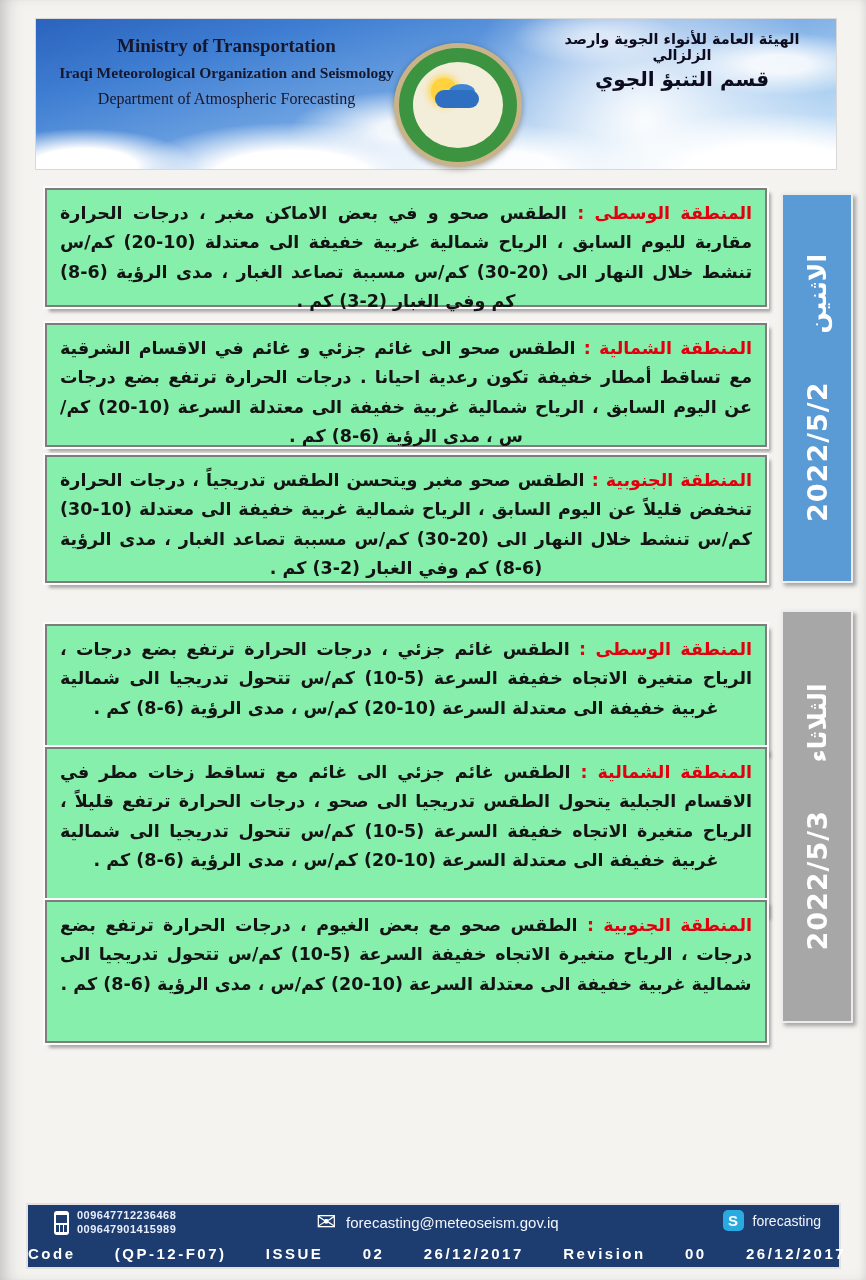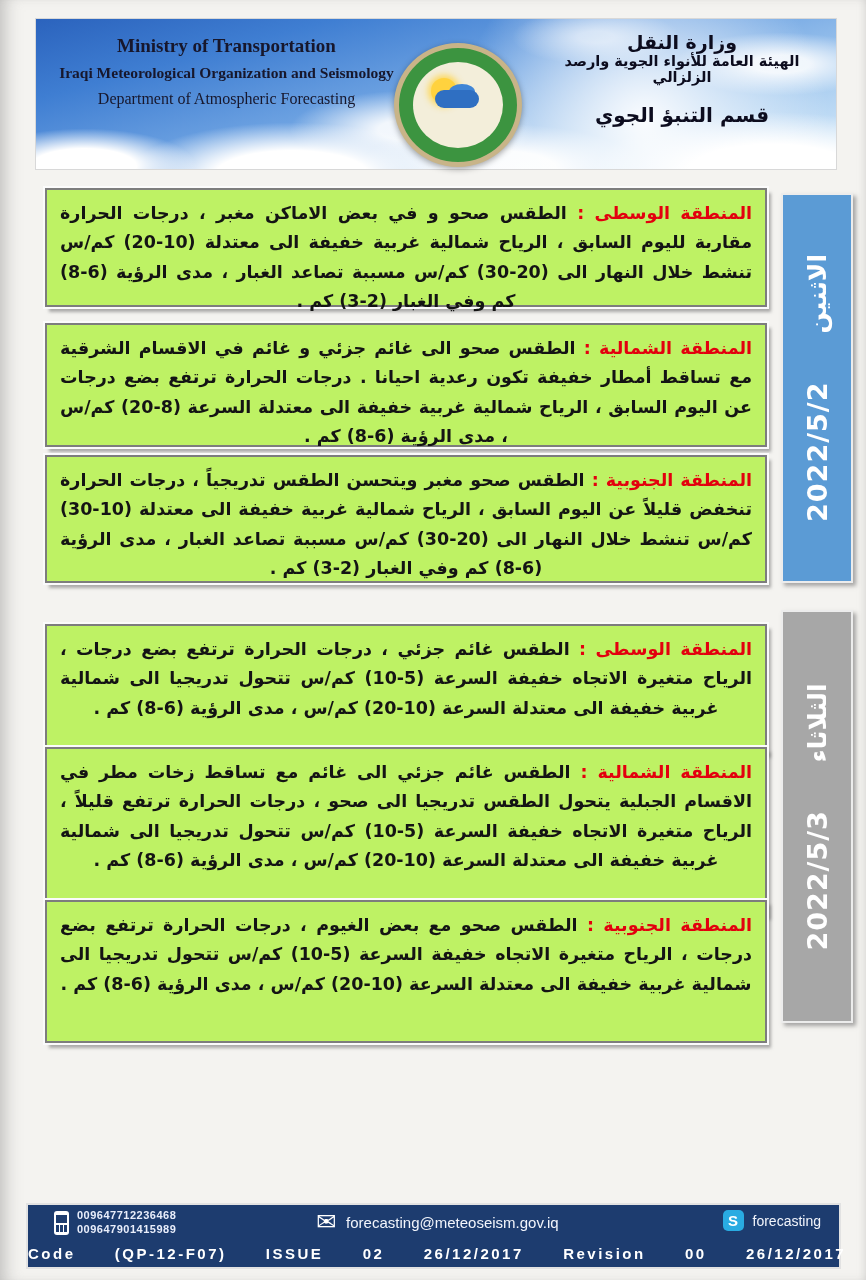--- a/index.html
+++ b/index.html
@@ -19,34 +19,34 @@
       radial-gradient(ellipse 120px 40px at 70% 12%, rgba(255,255,255,.55) 15%, rgba(255,255,255,0) 70%),
       linear-gradient(165deg,#2b63bd 0%,#3f7ed2 22%,#6ea3e2 48%,#a9cdf0 75%,#dceefb 100%);}
   .hdr-en{position:absolute;left:18px;top:16px;width:345px;text-align:center;
           font-family:"Liberation Serif","DejaVu Serif",serif;color:#17172c;}
   .hdr-en .l1{font-size:19px;font-weight:bold;}
   .hdr-en .l2{font-size:15.5px;font-weight:bold;margin-top:7px;}
   .hdr-en .l3{font-size:16px;font-weight:normal;margin-top:8px;}
   .hdr-ar{position:absolute;right:14px;top:12px;width:280px;text-align:center;direction:rtl;color:#0c0c1e;}
   .hdr-ar .l1{font-size:19px;font-weight:bold;}
   .hdr-ar .l2{font-size:14.5px;font-weight:bold;}
-  .hdr-ar .l3{font-size:20px;font-weight:bold;margin-top:18px;}
+  .hdr-ar .l3{font-size:20px;font-weight:bold;margin-top:4px;}
   
   .logo{position:absolute;left:358px;top:24px;width:118px;height:114px;border-radius:50%;
         background:#3c9440;border:5px solid #c8b488;box-shadow:0 2px 6px rgba(0,0,0,.35);}
   .logo-face{position:absolute;left:14px;top:14px;right:14px;bottom:14px;border-radius:50%;
              background:#f3eeda;overflow:hidden;}
   .logo-sun{position:absolute;left:18px;top:16px;width:26px;height:26px;border-radius:50%;
             background:#ffd23e;box-shadow:0 0 6px 3px rgba(255,210,60,.8);}
   .logo-cloud{position:absolute;left:22px;top:28px;width:44px;height:18px;border-radius:12px;
               background:#2f6fc2;}
   .logo-cloud2{position:absolute;left:36px;top:22px;width:26px;height:16px;border-radius:50%;
                background:#3f85d6;}
   
-  .box{position:absolute;left:45px;width:722px;background:#bef264;border:2px solid #7d7d7d;
+  .box{position:absolute;left:45px;width:722px;background:#86efac;border:2px solid #7d7d7d;
        box-shadow:0 0 0 2px #fbfbfb, 4px 5px 3px rgba(110,110,110,.55);
        box-sizing:border-box;padding:9px 13px 0 13px;}
   .fc{margin:0;direction:rtl;text-align:justify;text-align-last:center;color:#141414;
       font-size:17.5px;font-weight:bold;line-height:1.68;font-family:"DejaVu Sans",sans-serif;}
   .region{color:#e3000e;}
   
   .tab{position:absolute;left:781px;width:72px;border:2px solid #ececec;box-sizing:border-box;
        box-shadow:3px 3px 4px rgba(90,90,90,.5);}
   .tab-monday{top:193px;height:390px;background:#5b9bd5;}
   .tab-tuesday{top:610px;height:413px;background:#a7a7a7;}
@@ -90,32 +90,31 @@
       <div class="l3">Department of Atmospheric Forecasting</div>
     </div>
     <div class="logo">
       <div class="logo-face">
         <span class="logo-sun"></span>
         <span class="logo-cloud2"></span>
         <span class="logo-cloud"></span>
       </div>
     </div>
     <div class="hdr-ar">
-      <div class="l1">وزارة النقل</div>
       <div class="l2">الهيئة العامة للأنواء الجوية وارصد الزلزالي</div>
       <div class="l3">قسم التنبؤ الجوي</div>
     </div>
   </div>
 
   <section class="box" style="top:188px;height:119px;">
     <p class="fc"><span class="region">المنطقة الوسطى :</span> <span>الطقس صحو و في بعض الاماكن مغبر ، درجات الحرارة مقاربة لليوم السابق ، الرياح شمالية غربية خفيفة الى معتدلة (10-20) كم/س تنشط خلال النهار الى (20-30) كم/س مسببة تصاعد الغبار ، مدى الرؤية (6-8) كم وفي الغبار (2-3) كم .</span></p>
   </section>
 
   <section class="box" style="top:323px;height:124px;">
-    <p class="fc"><span class="region">المنطقة الشمالية :</span> <span>الطقس صحو الى غائم جزئي و غائم في الاقسام الشرقية مع تساقط أمطار خفيفة تكون رعدية احيانا . درجات الحرارة ترتفع بضع درجات عن اليوم السابق ، الرياح شمالية غربية خفيفة الى معتدلة السرعة (8-20) كم/س ، مدى الرؤية (6-8) كم .</span></p>
+    <p class="fc"><span class="region">المنطقة الشمالية :</span> <span>الطقس صحو الى غائم جزئي و غائم في الاقسام الشرقية مع تساقط أمطار خفيفة تكون رعدية احيانا . درجات الحرارة ترتفع بضع درجات عن اليوم السابق ، الرياح شمالية غربية خفيفة الى معتدلة السرعة (10-20) كم/س ، مدى الرؤية (6-8) كم .</span></p>
   </section>
 
   <section class="box" style="top:455px;height:128px;">
     <p class="fc"><span class="region">المنطقة الجنوبية :</span> <span>الطقس صحو مغبر ويتحسن الطقس تدريجياً ، درجات الحرارة تنخفض قليلاً عن اليوم السابق ، الرياح شمالية غربية خفيفة الى معتدلة (10-30) كم/س تنشط خلال النهار الى (20-30) كم/س مسببة تصاعد الغبار ، مدى الرؤية (6-8) كم وفي الغبار (2-3) كم .</span></p>
   </section>
 
   <section class="box" style="top:600px;height:129px;margin-top:24px;">
     <p class="fc"><span class="region">المنطقة الوسطى :</span> <span>الطقس غائم جزئي ، درجات الحرارة ترتفع بضع درجات ، الرياح متغيرة الاتجاه خفيفة السرعة (5-10) كم/س تتحول تدريجيا الى شمالية غربية خفيفة الى معتدلة السرعة (10-20) كم/س ، مدى الرؤية (6-8) كم .</span></p>
   </section>
 

